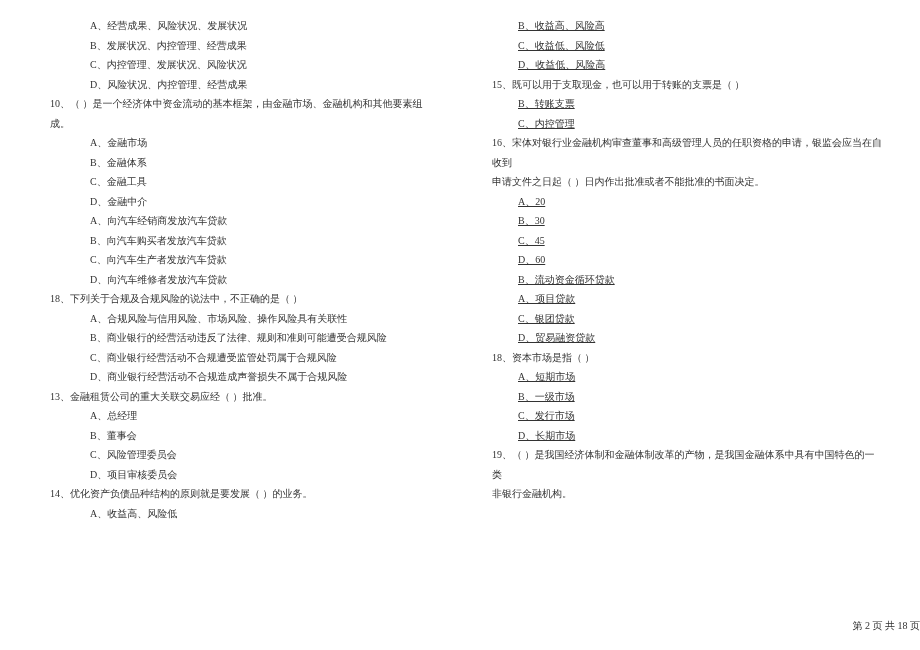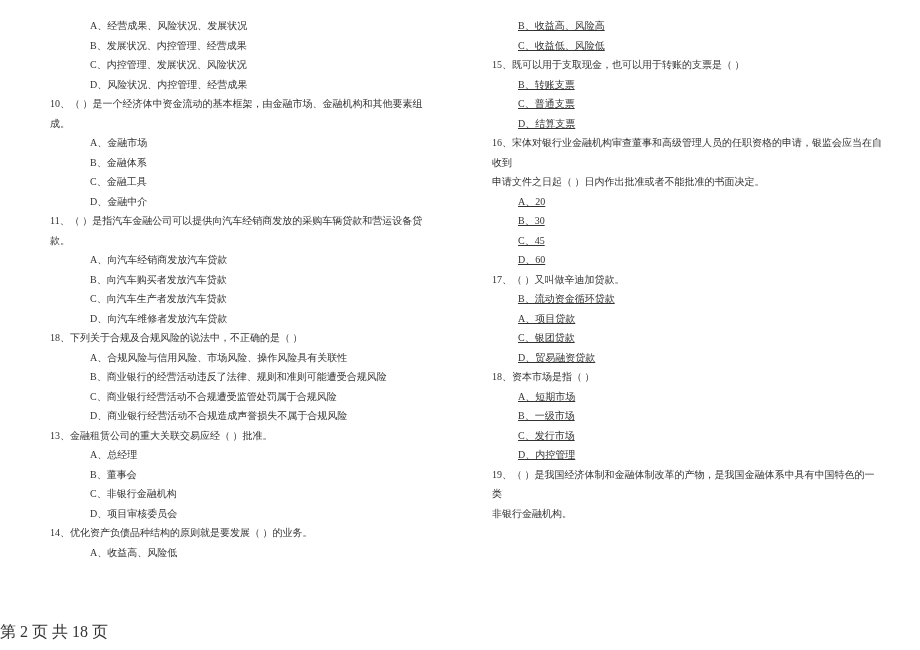--- a/index.html
+++ b/index.html
@@ -35,22 +35,22 @@
     text-decoration: underline;
   }
   .stem {
     padding-left: 14px;
     text-indent: 0;
   }
   .stem-cont {
     padding-left: 14px;
   }
   .footer {
-    text-align: left;
-    font-size: 16px;
+    text-align: right;
+    font-size: 10px;
     color: #333333;
     padding-top: 6px;
   }
 </style>
 </head>
 <body>
 
 <div class="page">
 
   <div class="col col-left">
@@ -59,71 +59,69 @@
     <div class="opt">B、发展状况、内控管理、经营成果</div>
     <div class="opt">C、内控管理、发展状况、风险状况</div>
     <div class="opt">D、风险状况、内控管理、经营成果</div>
 
     <div class="stem">10、（    ）是一个经济体中资金流动的基本框架，由金融市场、金融机构和其他要素组成。</div>
     <div class="opt">A、金融市场</div>
     <div class="opt">B、金融体系</div>
     <div class="opt">C、金融工具</div>
     <div class="opt">D、金融中介</div>
 
-    <div class="stem">11、（    ）是指汽车金融公司可以提供向汽车经销商发放的采购车辆贷款和营运设备贷款。</div>
     <div class="opt">A、向汽车经销商发放汽车贷款</div>
     <div class="opt">B、向汽车购买者发放汽车贷款</div>
     <div class="opt">C、向汽车生产者发放汽车贷款</div>
     <div class="opt">D、向汽车维修者发放汽车贷款</div>
 
     <div class="stem">18、下列关于合规及合规风险的说法中，不正确的是（    ）</div>
     <div class="opt">A、合规风险与信用风险、市场风险、操作风险具有关联性</div>
     <div class="opt">B、商业银行的经营活动违反了法律、规则和准则可能遭受合规风险</div>
     <div class="opt">C、商业银行经营活动不合规遭受监管处罚属于合规风险</div>
     <div class="opt">D、商业银行经营活动不合规造成声誉损失不属于合规风险</div>
 
     <div class="stem">13、金融租赁公司的重大关联交易应经（    ）批准。</div>
     <div class="opt">A、总经理</div>
     <div class="opt">B、董事会</div>
-    <div class="opt">C、非银行金融机构</div>
+    <div class="opt">C、风险管理委员会</div>
     <div class="opt">D、项目审核委员会</div>
 
     <div class="stem">14、优化资产负债品种结构的原则就是要发展（    ）的业务。</div>
     <div class="opt">A、收益高、风险低</div>
 
   </div>
 
   <div class="col col-right">
 
     <div class="opt-inner">B、收益高、风险高</div>
     <div class="opt-inner">C、收益低、风险低</div>
+    <div class="opt-inner">D、收益低、风险高</div>
 
     <div class="stem-cont">15、既可以用于支取现金，也可以用于转账的支票是（    ）</div>
     <div class="opt-inner">B、转账支票</div>
-    <div class="opt-inner">C、普通支票</div>
-    <div class="opt-inner">D、结算支票</div>
+    <div class="opt-inner">C、内控管理</div>
 
     <div class="stem-cont">16、宋体对银行业金融机构审查董事和高级管理人员的任职资格的申请，银监会应当在自收到</div>
     <div class="stem-cont">申请文件之日起（    ）日内作出批准或者不能批准的书面决定。</div>
     <div class="opt-inner">A、20</div>
     <div class="opt-inner">B、30</div>
     <div class="opt-inner">C、45</div>
     <div class="opt-inner">D、60</div>
 
-    <div class="stem-cont">17、（    ）又叫做辛迪加贷款。</div>
     <div class="opt-inner">B、流动资金循环贷款</div>
     <div class="opt-inner">A、项目贷款</div>
     <div class="opt-inner">C、银团贷款</div>
     <div class="opt-inner">D、贸易融资贷款</div>
 
     <div class="stem-cont">18、资本市场是指（    ）</div>
     <div class="opt-inner">A、短期市场</div>
     <div class="opt-inner">B、一级市场</div>
     <div class="opt-inner">C、发行市场</div>
-    <div class="opt-inner">D、内控管理</div>
+    <div class="opt-inner">D、长期市场</div>
 
     <div class="stem-cont">19、（    ）是我国经济体制和金融体制改革的产物，是我国金融体系中具有中国特色的一类</div>
     <div class="stem-cont">非银行金融机构。</div>
 
   </div>
 
 </div>
 
 <div class="footer">第 2 页 共 18 页</div>
 

